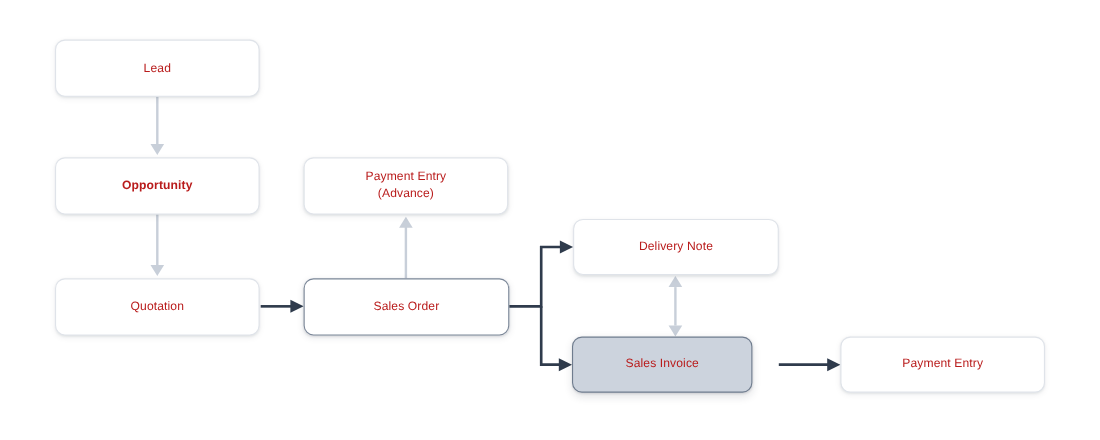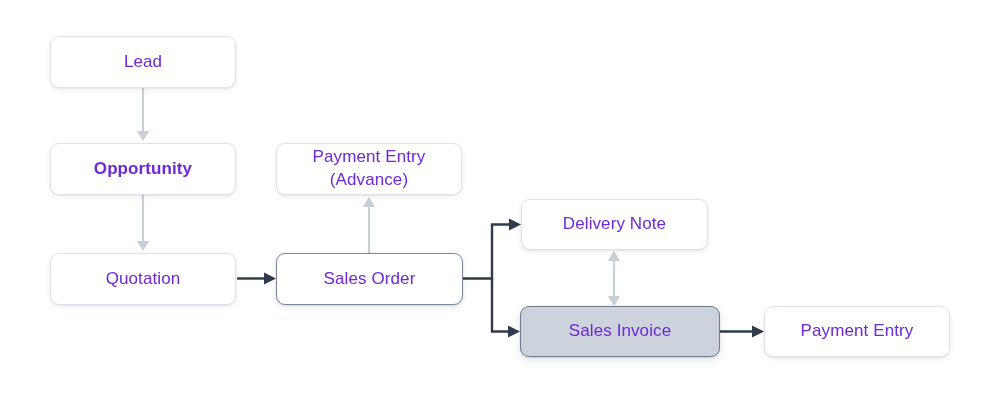--- a/index.html
+++ b/index.html
@@ -32,22 +32,22 @@
     box-sizing: border-box;
     display: flex;
     align-items: center;
     justify-content: center;
     text-align: center;
     border-radius: 9px;
     background: #ffffff;
     border: 1px solid #dfe3e9;
     box-shadow: 0 1px 2px rgba(22, 34, 51, 0.08),
                 0 2px 6px rgba(22, 34, 51, 0.06);
-    color: #6d28d9;
-    font-size: 17px;
+    color: #b91c1c;
+    font-size: 11px;
     line-height: 1.35;
     letter-spacing: 0.1px;
     z-index: 2;
   }
   .node .node-label {
     display: block;
     white-space: pre-line;
     padding: 0 8px;
   }
   .node.is-selected {
@@ -140,21 +140,21 @@
   </div>
 
   <div class="node" id="node-delivery-note" style="left: 521px; top: 199px; width: 187px; height: 51px;">
     <span class="node-label">Delivery Note</span>
   </div>
 
   <div class="node is-selected" id="node-sales-order" style="left: 276px; top: 253px; width: 187px; height: 52px;">
     <span class="node-label">Sales Order</span>
   </div>
 
-  <div class="node is-active" id="node-sales-invoice" style="left: 520px; top: 306px; width: 200px; height: 51px;">
+  <div class="node is-active" id="node-sales-invoice" style="left: 520px; top: 306px; width: 164px; height: 51px;">
     <span class="node-label">Sales Invoice</span>
   </div>
 
   <div class="node" id="node-payment-entry" style="left: 764px; top: 306px; width: 186px; height: 51px;">
     <span class="node-label">Payment Entry</span>
   </div>
 
 </div>
 
 </body></html>

